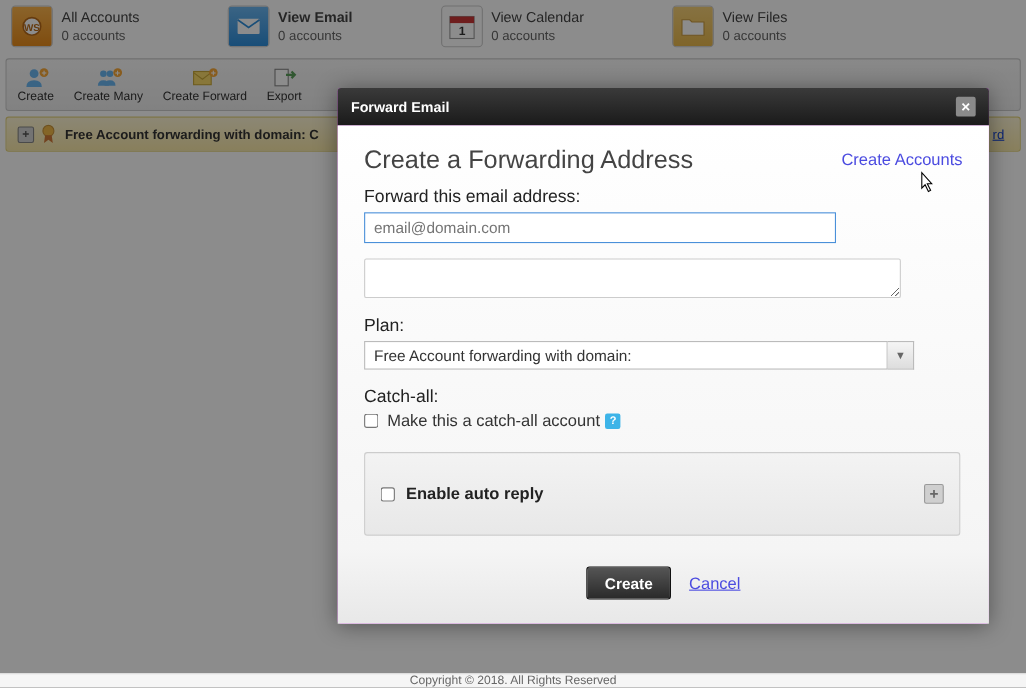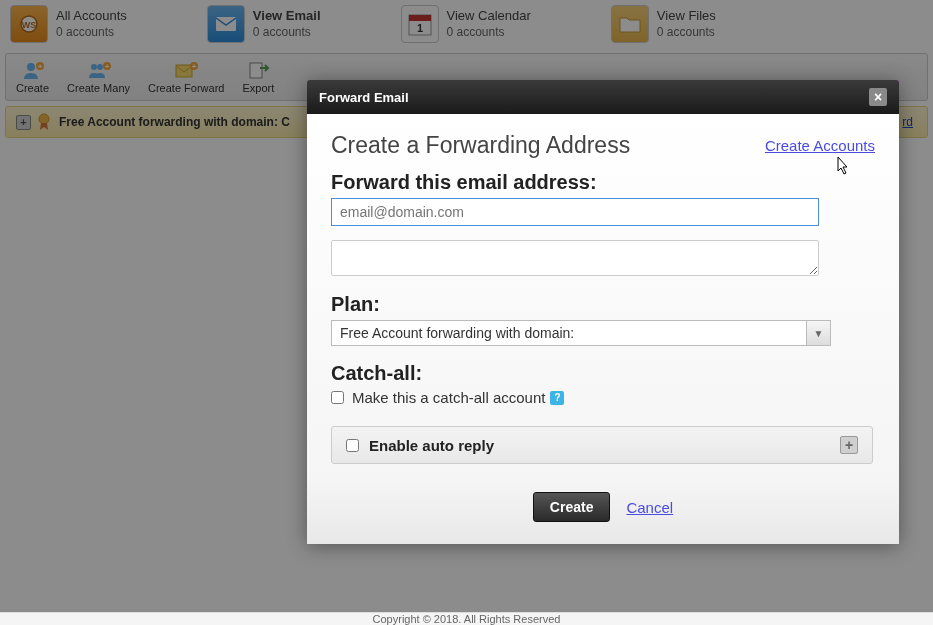--- a/index.html
+++ b/index.html
@@ -31,37 +31,37 @@
     .overlay { position: absolute; top: 0; left: 0; right: 0; bottom: 0; background: rgba(0,0,0,0.45); }
     
     .modal { position: absolute; left: 307px; top: 80px; width: 592px; background: #d946ef; border-radius: 3px; box-shadow: 0 2px 20px rgba(0,0,0,0.4); overflow: visible; }
     .modal-header { background: linear-gradient(#3a3a3a, #1a1a1a); color: #fff; padding: 8px 12px; display: flex; justify-content: space-between; align-items: center; border-radius: 3px 3px 0 0; }
     .modal-title { font-size: 13px; font-weight: bold; }
     .modal-close { width: 18px; height: 18px; background: #8a8a8a; color: #fff; display: flex; align-items: center; justify-content: center; cursor: pointer; font-size: 14px; font-weight: bold; border-radius: 2px; }
     .modal-body { padding: 18px 24px 22px 24px; background: linear-gradient(#fff, #f5f5f5 85%, #e8e8e8); }
     
     .modal-heading-row { display: flex; justify-content: space-between; align-items: center; margin-bottom: 12px; position: relative; }
     .modal-heading { font-size: 23px; color: #444; font-weight: normal; }
-    .modal-link { color: #4b4be0; text-decoration: underline; font-size: 15px; }
-    
-    .section-label { font-weight: bold; color: #222; font-size: 20px; margin-bottom: 4px; }
+    .modal-link { color: #4b4be0; font-size: 15px; }
+    
+    .section-label { font-weight: normal; color: #222; font-size: 16px; margin-bottom: 4px; }
     .section-hint { color: #888; font-size: 14px; margin-bottom: 4px; }
     
-    .text-input { width: 488px; border: 1px solid #4a90d9; padding: 5px 8px; font-size: 14px; color: #888; margin-bottom: 14px; }
+    .text-input { width: 429px; border: 1px solid #4a90d9; padding: 5px 8px; font-size: 14px; color: #888; margin-bottom: 14px; }
     .textarea { width: 488px; height: 36px; border: 1px solid #ccc; border-radius: 2px; padding: 4px; resize: vertical; margin-bottom: 14px; }
     .select-wrap { width: 500px; display: flex; margin-bottom: 16px; }
     .select-body { flex: 1; border: 1px solid #bbb; padding: 4px 8px; font-size: 14px; color: #333; background: #fff; }
     .select-arrow { width: 24px; border: 1px solid #bbb; border-left: none; background: linear-gradient(#f5f5f5,#ddd); display: flex; align-items: center; justify-content: center; color: #666; font-size: 10px; }
     
     .checkbox-row { display: flex; align-items: center; margin-bottom: 20px; }
     .checkbox-row input { margin-right: 8px; }
     .checkbox-label { font-size: 15px; color: #333; }
     .help-icon { width: 14px; height: 14px; background: #3db4e8; color: #fff; border-radius: 2px; display: inline-flex; align-items: center; justify-content: center; font-size: 10px; font-weight: bold; margin-left: 5px; }
     
-    .expand-box { border: 1px solid #ccc; border-radius: 3px; padding: 9px 14px; display: flex; align-items: center; justify-content: space-between; background: linear-gradient(#f3f3f3,#e8e8e8); margin-bottom: 28px; width: 542px; }
+    .expand-box { border: 1px solid #ccc; border-radius: 3px; padding: 28px 14px; display: flex; align-items: center; justify-content: space-between; background: linear-gradient(#f3f3f3,#e8e8e8); margin-bottom: 28px; width: 542px; }
     .expand-left { display: flex; align-items: center; }
     .expand-left input { margin-right: 10px; }
     .expand-label { font-weight: bold; font-size: 15px; color: #222; }
     .expand-plus { width: 18px; height: 18px; background: #cfcfcf; border: 1px solid #9a9a9a; border-radius: 2px; display: flex; align-items: center; justify-content: center; color: #666; font-weight: bold; font-size: 14px; }
     
     .modal-actions { display: flex; justify-content: center; align-items: center; gap: 16px; }
     .btn-create { background: linear-gradient(#555,#2a2a2a); color: #fff; border: 1px solid #111; border-radius: 3px; padding: 6px 16px; font-weight: bold; font-size: 14px; cursor: pointer; }
     .btn-cancel { color: #4b4be0; text-decoration: underline; font-size: 15px; cursor: pointer; }
     
     .footer { position: absolute; bottom: 0; left: 0; right: 0; text-align: center; color: #666; font-size: 11px; background: #f5f5f5; border-top: 1px solid #ddd; }

